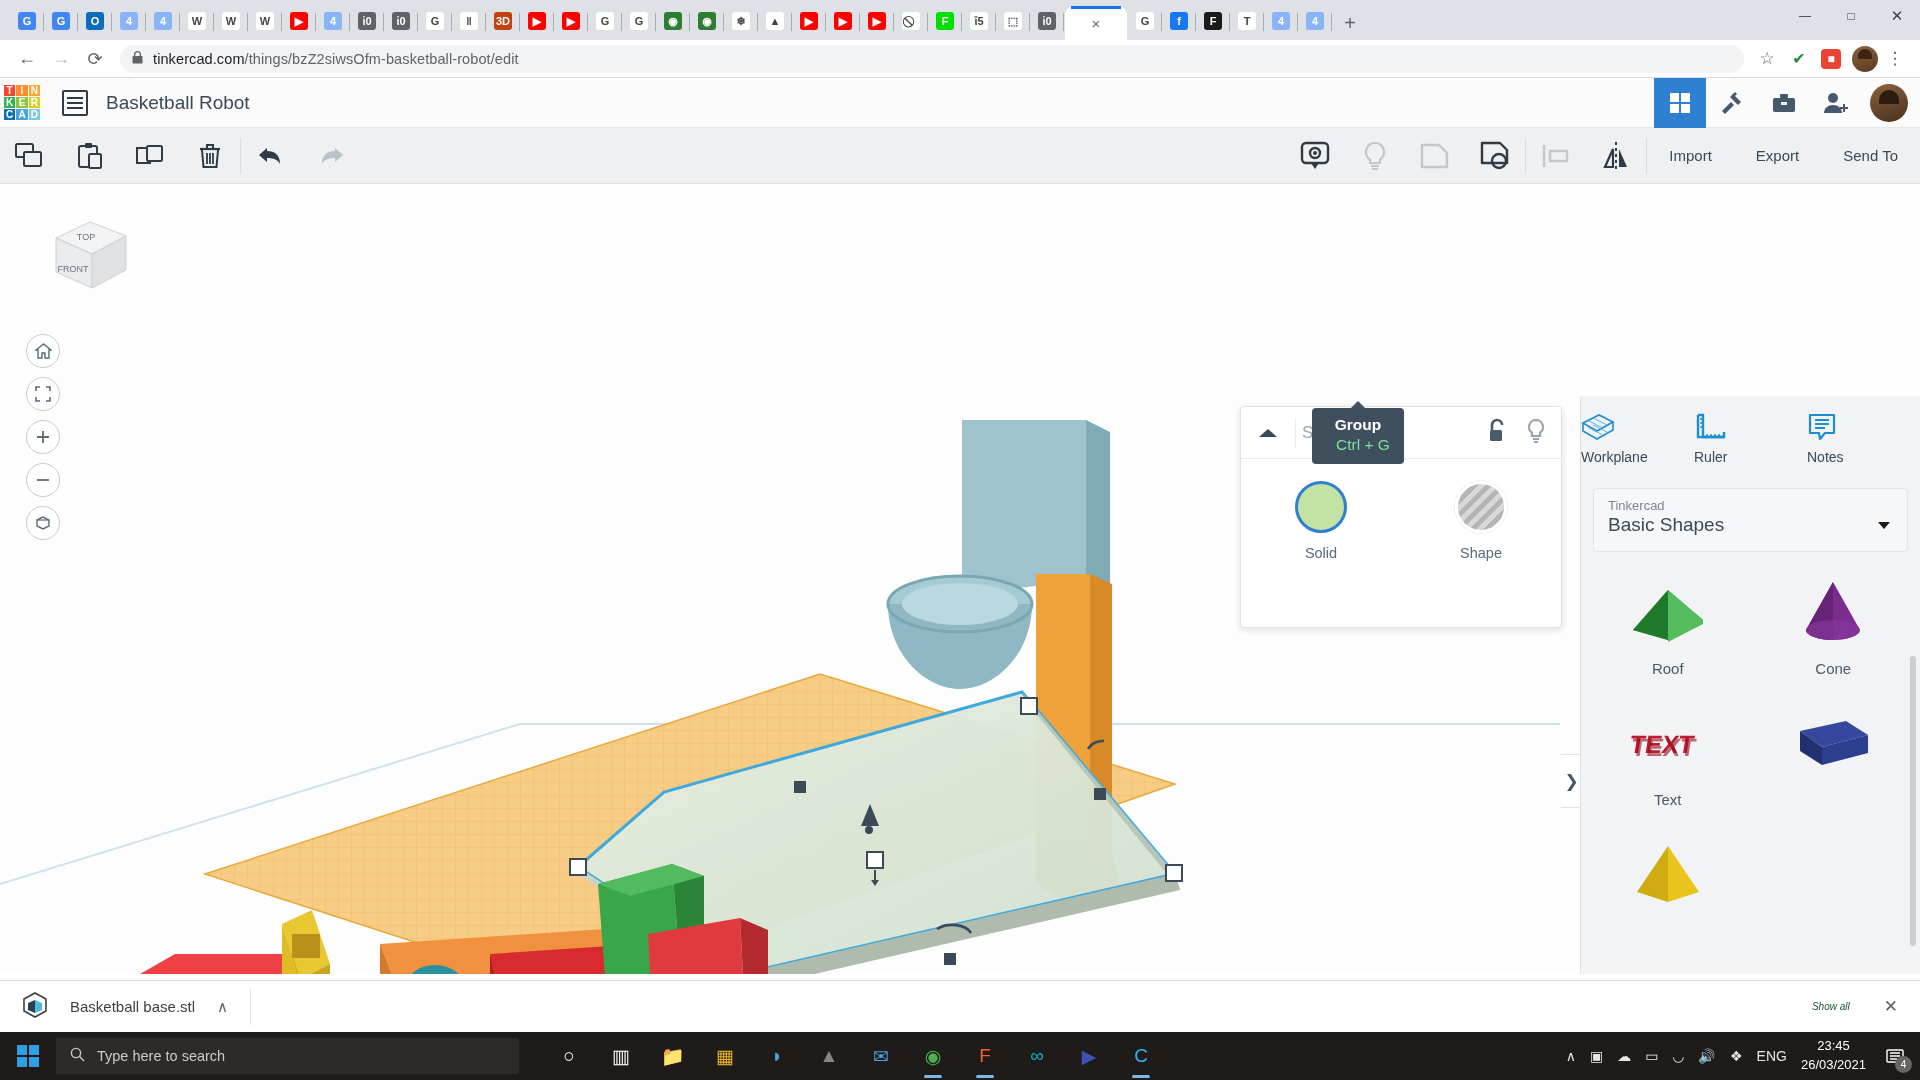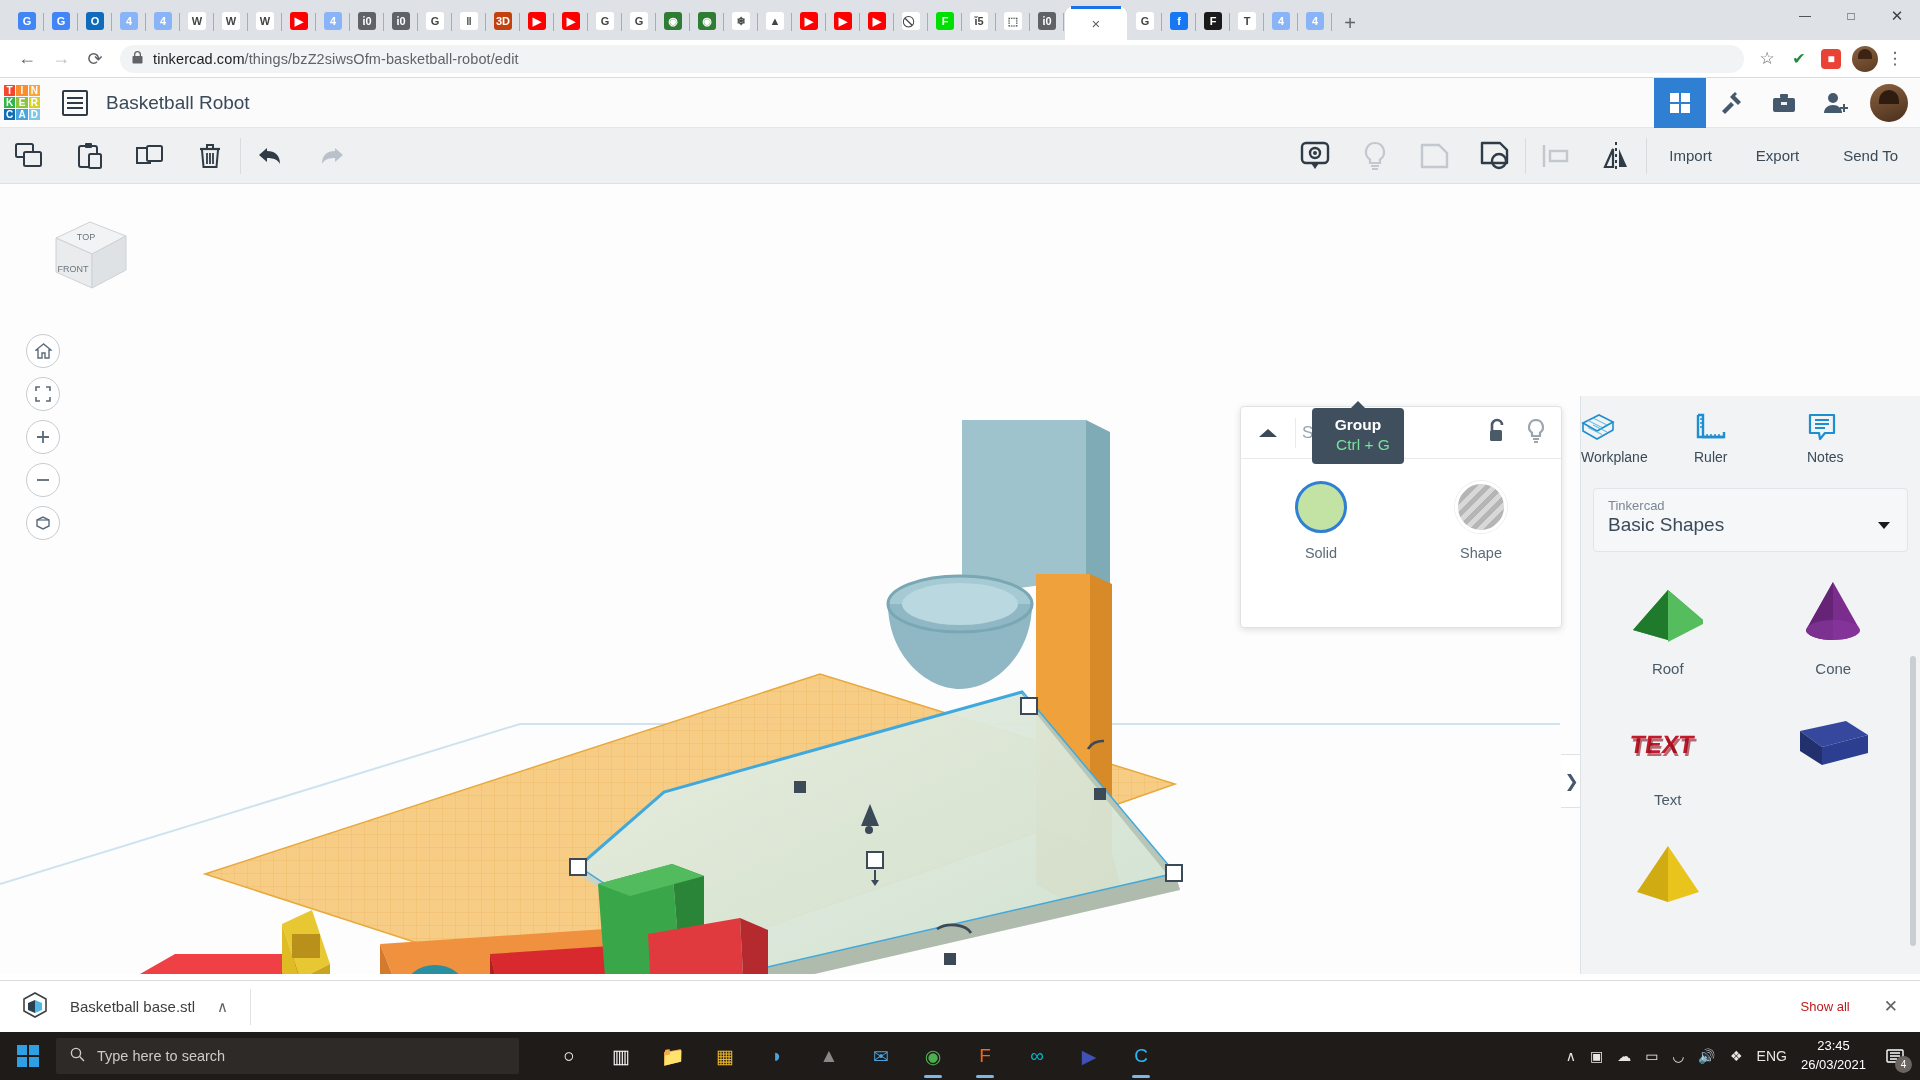--- a/index.html
+++ b/index.html
@@ -167,21 +167,21 @@
     background: #c9ced3; border-radius: 3px; }
 
   
   .dlbar { position: absolute; left: 0; bottom: 48px; width: 1920px; height: 52px;
     background: #fff; border-top: 1px solid #dadce0; display: flex; align-items: center; }
   .dl-item { display: flex; align-items: center; gap: 22px; padding-left: 22px; }
   .dl-name { font-size: 15px; color: #3c4043; }
   .dl-sep { width: 1px; height: 36px; background: #e0e2e5; margin-left: 22px; }
   .dl-right { margin-left: auto; display: flex; align-items: center; gap: 20px;
     padding-right: 22px; }
-  .showall { font-size: 13px; color: #b91c1c; padding: 7px 14px; border-radius: 4px; }
+  .showall { font-size: 10px; color: #14532d; padding: 7px 14px; border-radius: 4px; font-style: italic; }
   .dl-close { color: #5f6368; font-size: 17px; }
 
   
   .taskbar { position: absolute; left: 0; bottom: 0; width: 1920px; height: 48px;
     background: #1f1b18; display: flex; align-items: center; }
   .start { width: 56px; height: 48px; display: flex; align-items: center; justify-content: center; }
   .winlogo { width: 22px; height: 22px; display: grid; grid-template-columns: 1fr 1fr;
     grid-template-rows: 1fr 1fr; gap: 2px; }
   .winlogo i { background: #2f9fe3; display: block; }
   .searchbox { width: 463px; height: 36px; background: #2e2a27; border-radius: 2px;

